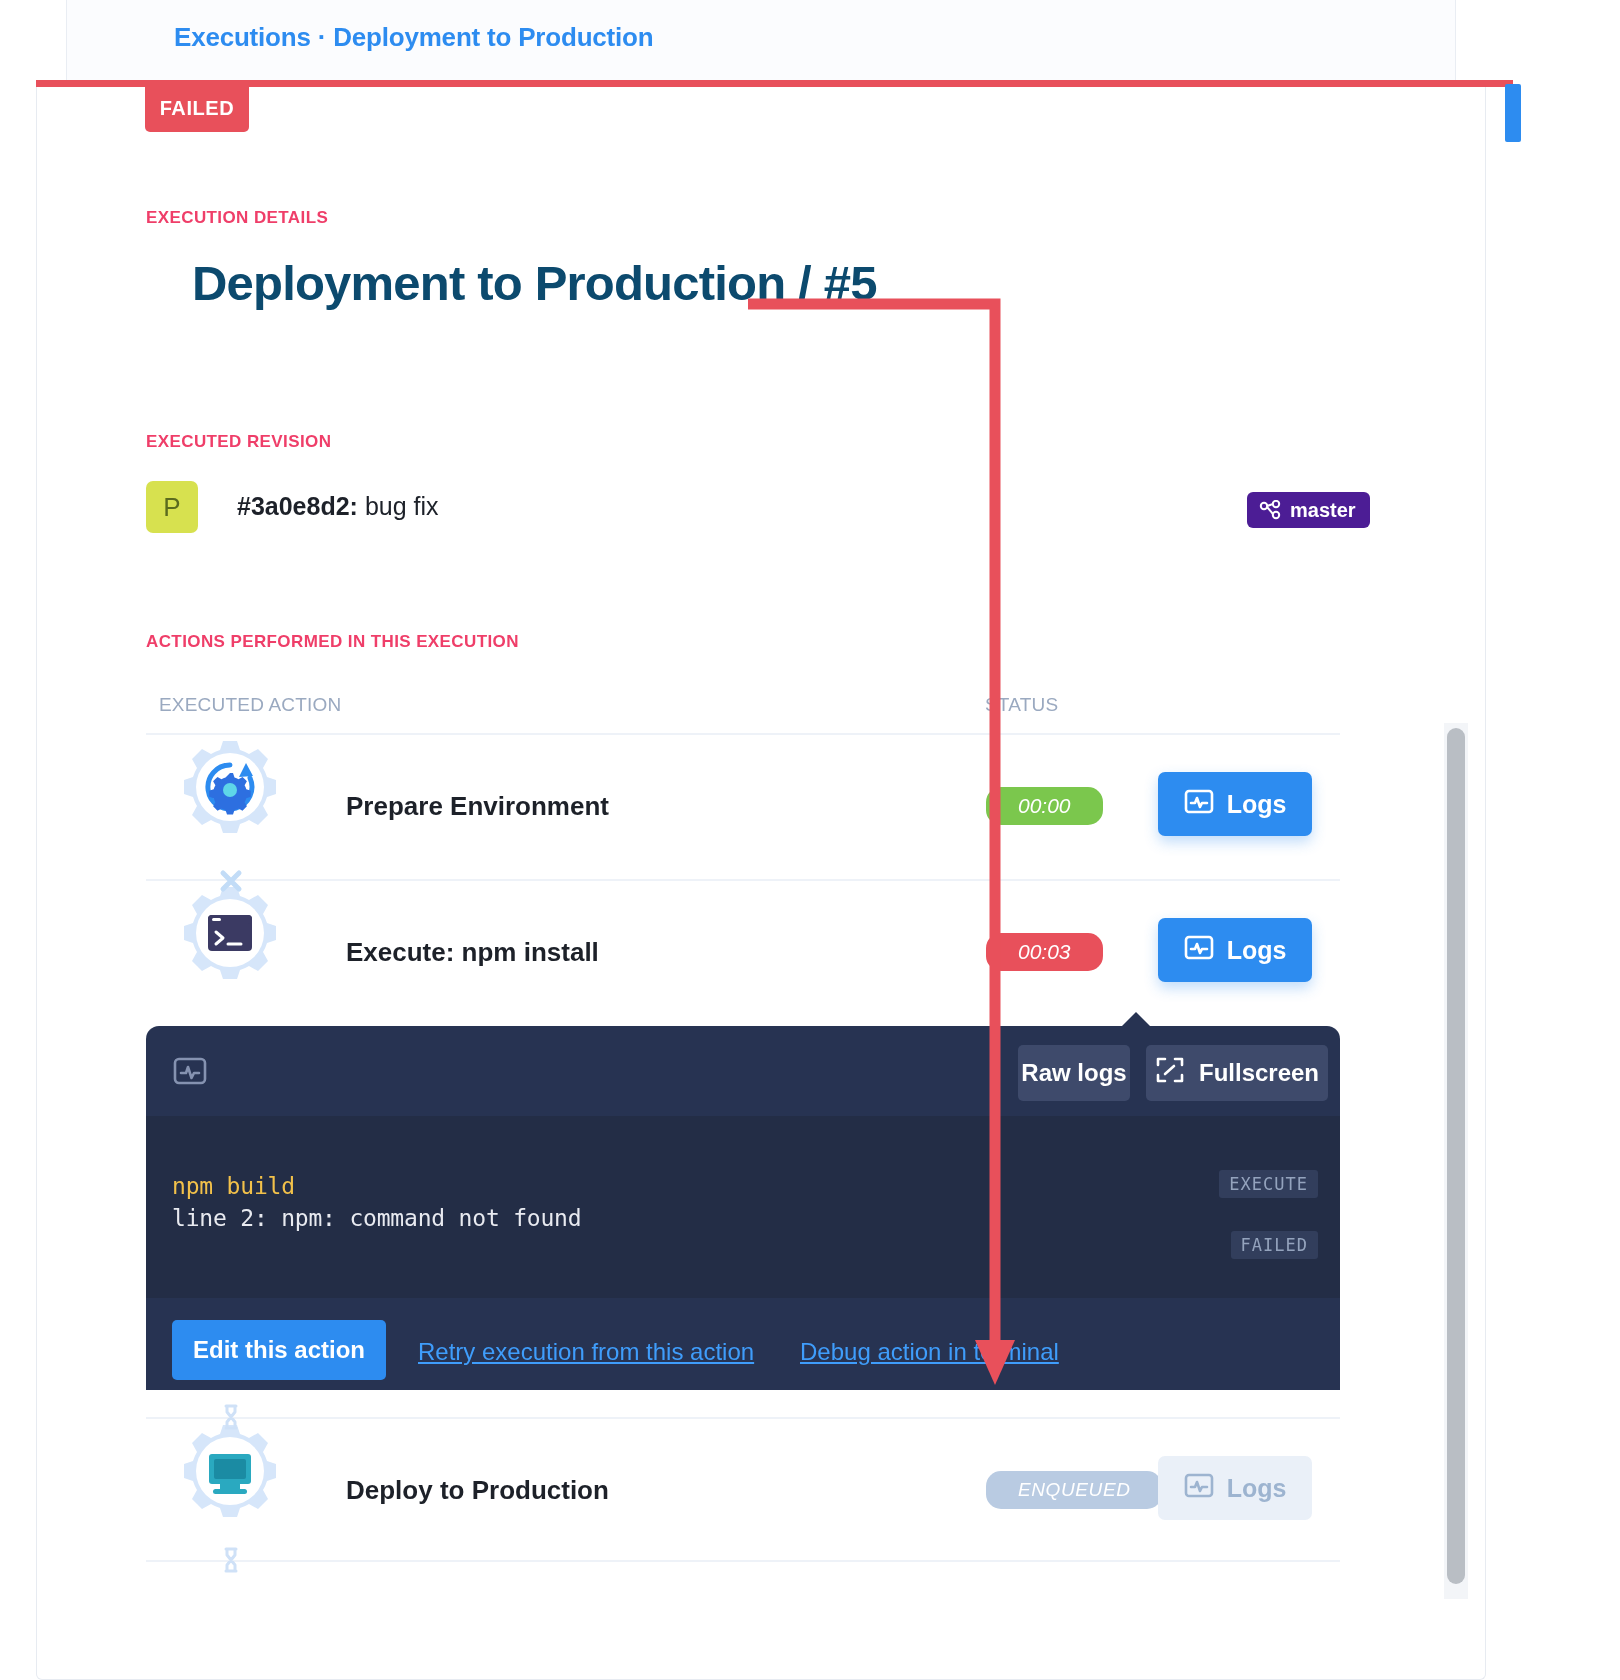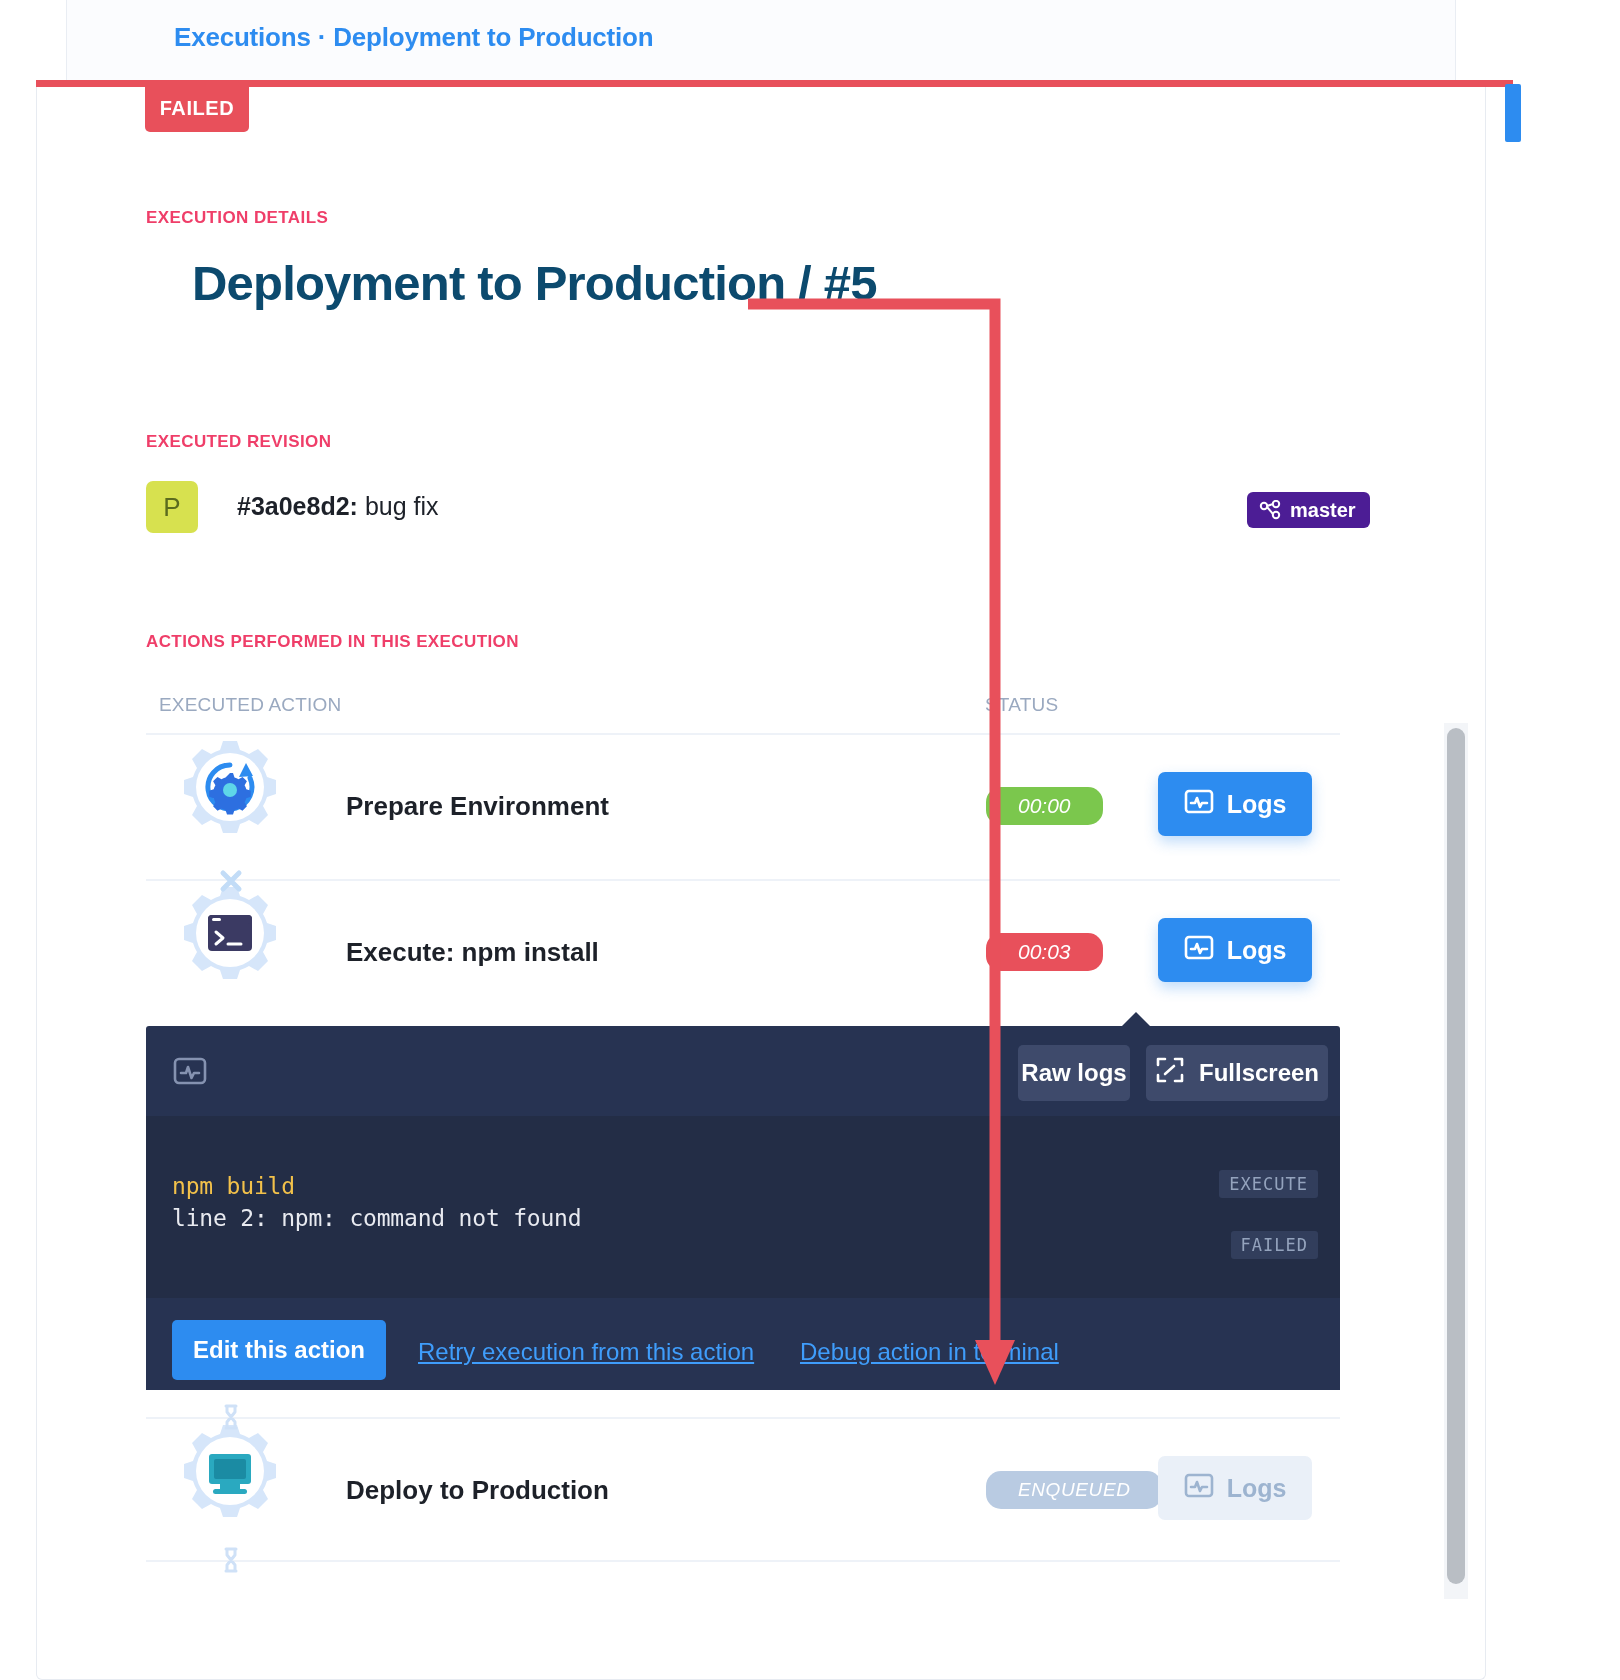--- a/index.html
+++ b/index.html
@@ -155,21 +155,21 @@
     position: absolute; width: 30px; height: 30px;
     left: 216px; z-index: 5;
   }
   #conn-1 { top: 866px; }
   #conn-2 { top: 1402px; }
   #conn-3 { top: 1545px; }
 
   
   .log-panel {
     position: absolute; left: 146px; top: 1026px; width: 1194px; height: 364px;
-    background: #273352; border-radius: 3px;
+    background: #273352; border-radius: 13px;
   }
   .log-caret {
     position: absolute; left: 1120px; top: 1012px;
     width: 0; height: 0; border-left: 16px solid transparent;
     border-right: 16px solid transparent; border-bottom: 16px solid #273352;
   }
   .log-header {
     position: absolute; left: 0; top: 0; width: 1194px; height: 90px;
   }
   .log-header-icon { position: absolute; left: 27px; top: 30px; }

